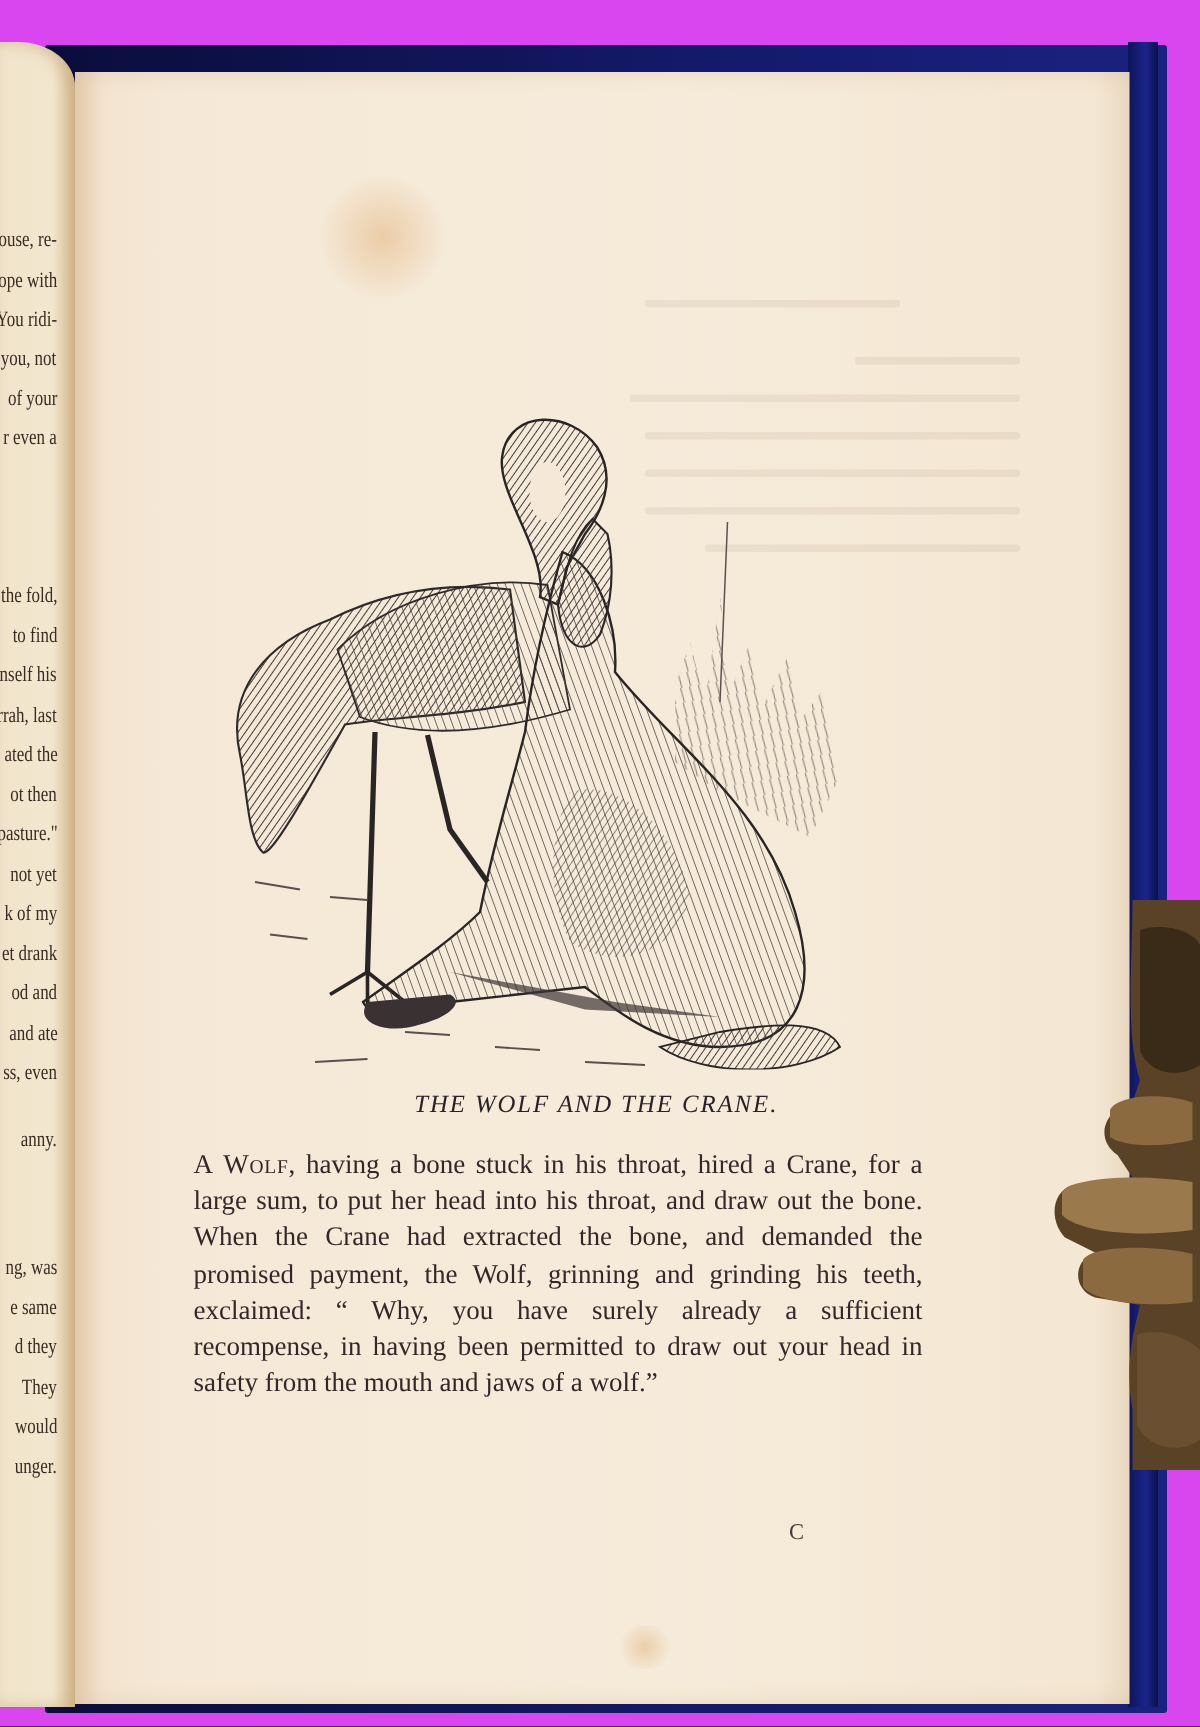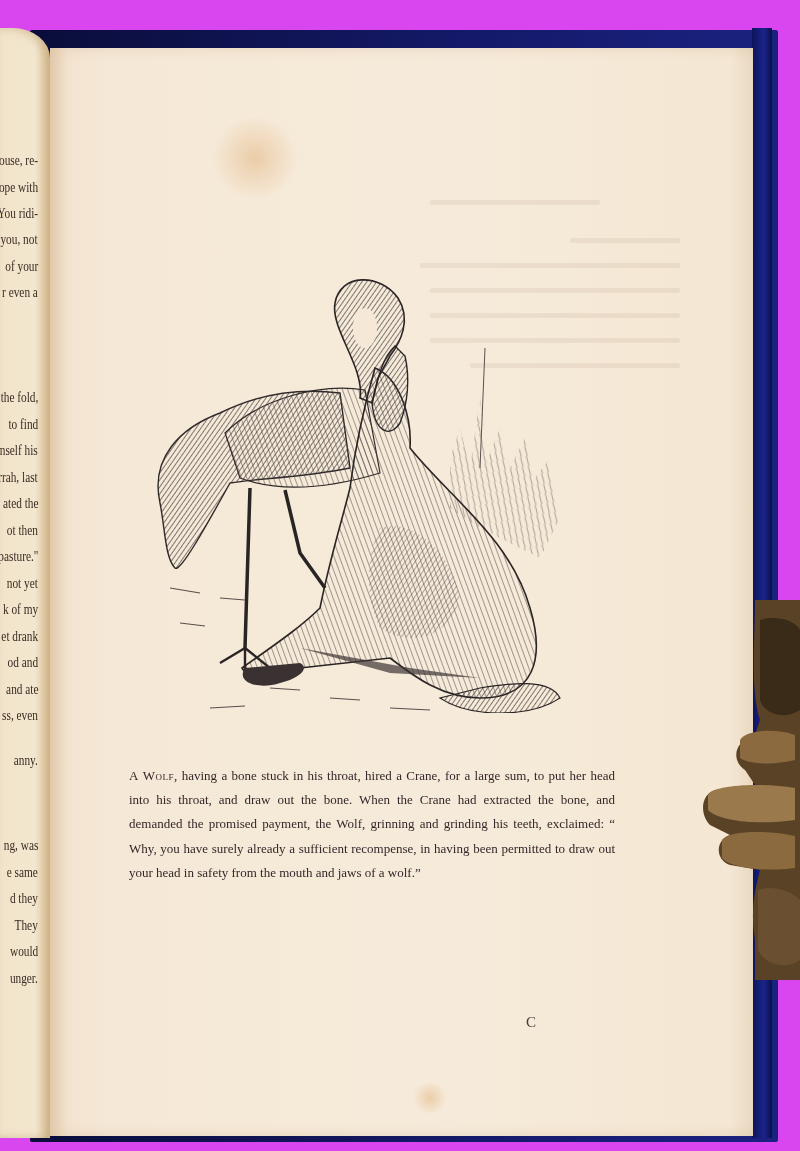--- a/index.html
+++ b/index.html
@@ -98,21 +98,21 @@
       font-size: 16.5px;
       letter-spacing: 1.3px;
       color: #2b2228;
     }
     .body-text {
       position: absolute;
       left: 79px;
       top: 716px;
       width: 486px;
       font-family: "Liberation Serif", serif;
-      font-size: 13px;
+      font-size: 18px;
       line-height: 24.2px;
       color: #33272a;
       text-align: justify;
     }
     .body-text p {
       margin: 0;
       text-align: justify;
     }
     .body-text p.moral {
       text-indent: 20px;
@@ -219,20 +219,21 @@
       <path d="M222 175 C228 150 232 130 245 118 L255 128 C260 150 258 175 250 195 C240 210 225 205 222 175 Z" fill="url(#hatch)" stroke="#2a2525" stroke-width="1.4"></path>
 
       <path d="M95 440 C85 455 110 462 130 455 C150 450 160 440 150 435 Z" fill="#3a3232"></path>
 
       <path d="M290 470 C320 490 380 490 410 470 C400 450 360 455 330 460 Z" fill="url(#hatch)" stroke="#2a2525" stroke-width="1.2"></path>
 
       <path d="M20 360 L50 365 M70 370 L95 372 M30 395 L55 398 M60 480 L95 478 M180 470 L210 472 M240 480 L280 482 M120 460 L150 462" stroke="#5a4e4e" stroke-width="1.2" fill="none"></path>
       <path d="M150 420 L260 440 L330 450 L240 445 Z" fill="#3d3535" opacity="0.7"></path>
     </svg>
 
+    <div class="caption">THE WOLF AND THE CRANE.</div>
 
     <div class="body-text">
       <p><span class="smallcaps">A Wolf</span><span>, having a bone stuck in his throat, hired a Crane, for a large sum, to put her head into his throat, and draw out the bone.  When the Crane had extracted the bone, and demanded the promised payment, the Wolf, grinning and grinding his teeth, exclaimed: “ Why, you have surely already a sufficient recompense, in having been permitted to draw out your head in safety from the mouth and jaws of a wolf.”</span></p>
     </div>
 
     <div class="signature">C</div>
   </div>
 
   <svg class="hand" viewBox="0 0 100 380">
     <path d="M55 0 L100 0 L100 380 L55 380 L55 340 C50 310 55 290 60 270 L30 265 C15 260 15 240 30 235 L10 225 C0 215 0 195 15 190 L55 185 L45 170 C30 160 35 140 55 135 L60 120 C50 90 55 40 55 0 Z" fill="#5a4226"></path>

